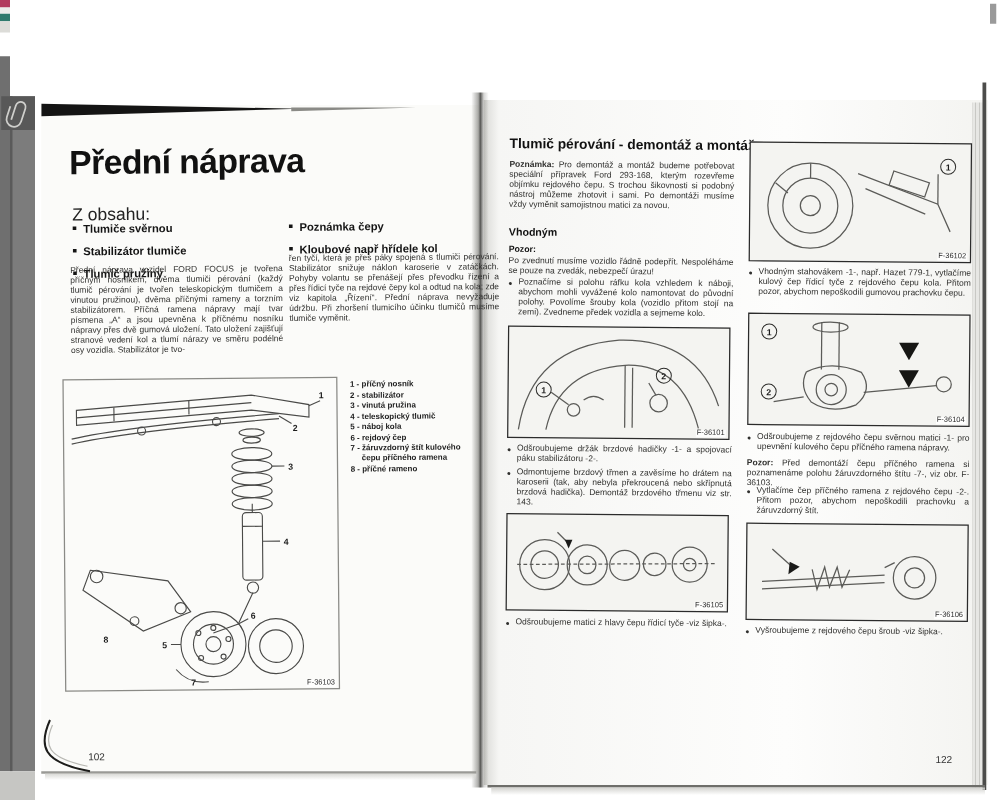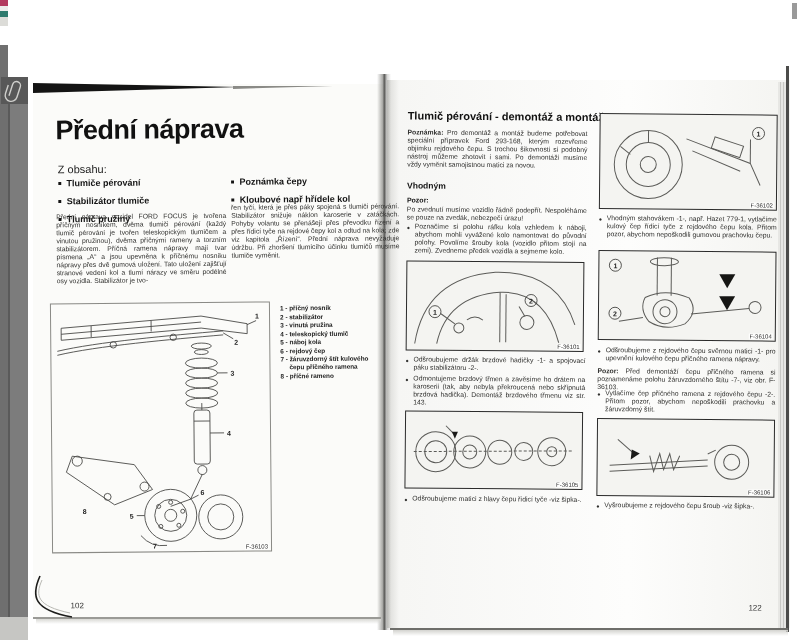--- a/index.html
+++ b/index.html
@@ -29,21 +29,21 @@
     background:repeating-linear-gradient(to right,#e7e7e4 0 2px,#c8c8c4 2px 3px);}
   .book-edge-line{left:786px;top:66px;width:3px;height:566px;background:#4c4c4a;}
   .page-left-bottom{left:33px;top:617px;width:348px;height:2px;background:#9a9a96;}
   .page-left-bottom-sh{left:36px;top:619px;width:345px;height:5px;background:linear-gradient(to bottom,#d9d9d5,rgba(255,255,255,0));}
   .page-right-bottom{left:390px;top:628px;width:398px;height:2px;background:#6e6e6a;}
   .page-right-bottom-sh{left:393px;top:630px;width:395px;height:6px;background:linear-gradient(to bottom,#d3d3cf,rgba(255,255,255,0));}
 
   
   .pg{position:absolute;}
   .title-main{font-size:27px;font-weight:bold;letter-spacing:-.5px;color:#111;}
-  .toc-head{font-size:11px;color:#222;}
+  .toc-head{font-size:14px;color:#222;}
   .toc-item{font-size:9px;font-weight:bold;color:#141414;margin-bottom:8px;display:flex;align-items:flex-start;}
   .mk-sq{font-size:6px;margin-right:5px;line-height:10px;}
   .mk-dot{width:8px;font-size:5.5px;line-height:8px;flex:none;padding-top:1px;}
   .body-txt{font-size:6.8px;line-height:8px;text-align:justify;color:#30302e;}
   .h2{font-size:11px;font-weight:bold;color:#111;}
   .h3{font-size:8.5px;font-weight:bold;color:#111;}
   .step{display:flex;font-size:6.8px;line-height:8px;text-align:justify;color:#30302e;}
   .legend{font-size:6.4px;line-height:8px;font-weight:bold;color:#222;}
   .legend div{padding-left:9px;text-indent:-9px;margin-bottom:.5px;}
   .pagenum{font-size:8px;color:#333;margin-top:44px;}
@@ -96,21 +96,21 @@
 
   <div class="abs" style="left:33px;top:84px;width:350px;height:534px;transform:rotate(-0.5deg);transform-origin:50% 0;">
 
     <div class="pg title-main" style="left:22px;top:30px;">Přední náprava</div>
 
     <div class="pg toc-head" style="left:24px;top:78px;">Z obsahu:</div>
 
     <div class="pg" style="left:24px;top:93px;width:150px;">
       <div class="toc-item">
           <span class="mk-sq">■</span>
-          <span>Tlumiče pérování</span>
+          <span>Tlumiče svěrnou</span>
         </div>
       <div class="toc-item">
           <span class="mk-sq">■</span>
           <span>Stabilizátor tlumiče</span>
         </div>
       <div class="toc-item">
           <span class="mk-sq">■</span>
           <span>Tlumič pružiny</span>
         </div>
     </div>

